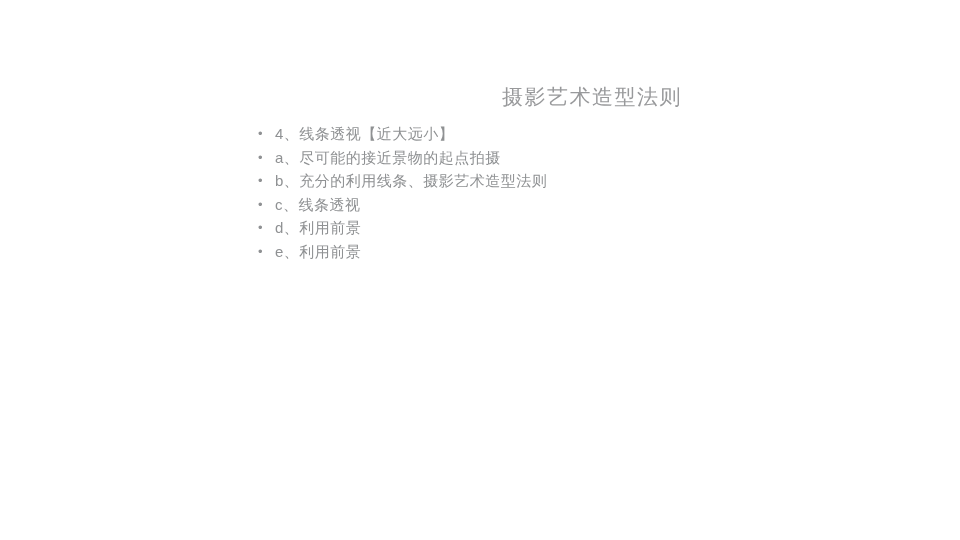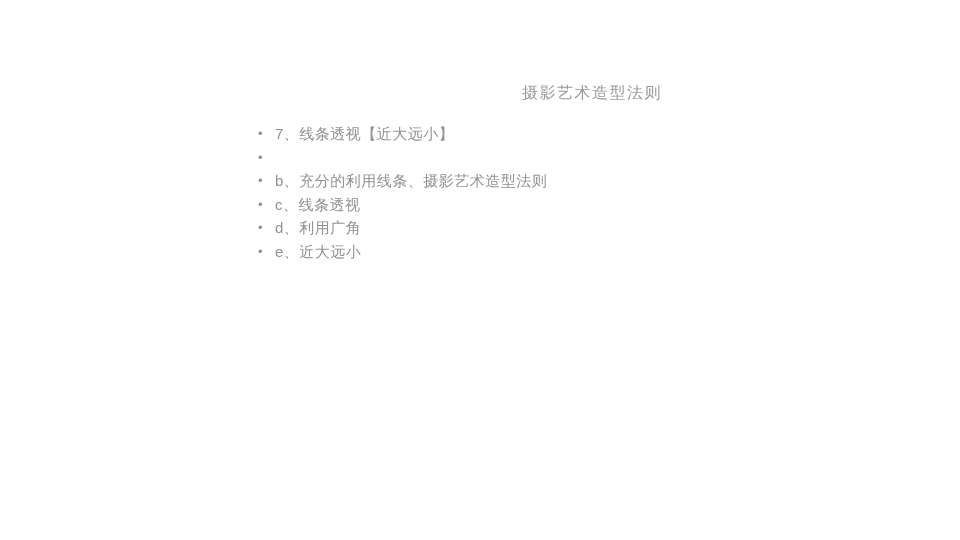--- a/index.html
+++ b/index.html
@@ -14,21 +14,21 @@
     height: 540px;
     background: #ffffff;
     overflow: hidden;
   }
   .slide-title {
     position: absolute;
     left: 232px;
     top: 83px;
     width: 720px;
     text-align: center;
-    font-size: 16px;
+    font-size: 21px;
     letter-spacing: 1.5px;
     color: #98999b;
     font-weight: 400;
     white-space: nowrap;
   }
   .bullet-list {
     position: absolute;
     left: 258px;
     top: 122px;
     margin: 0;
@@ -58,36 +58,37 @@
 </head>
 <body>
 
 <div class="slide">
 
   <div class="slide-title">摄影艺术造型法则</div>
 
   <ul class="bullet-list">
     <li class="bullet-item">
       <span class="marker">•</span>
-      <span class="bullet-text">7、线条透视【近大远小】</span>
+      <span class="bullet-text">4、线条透视【近大远小】</span>
     </li>
     <li class="bullet-item">
       <span class="marker">•</span>
+      <span class="bullet-text">a、尽可能的接近景物的起点拍摄</span>
     </li>
     <li class="bullet-item">
       <span class="marker">•</span>
       <span class="bullet-text">b、充分的利用线条、摄影艺术造型法则</span>
     </li>
     <li class="bullet-item">
       <span class="marker">•</span>
       <span class="bullet-text">c、线条透视</span>
     </li>
     <li class="bullet-item">
       <span class="marker">•</span>
-      <span class="bullet-text">d、利用广角</span>
+      <span class="bullet-text">d、利用前景</span>
     </li>
     <li class="bullet-item">
       <span class="marker">•</span>
-      <span class="bullet-text">e、近大远小</span>
+      <span class="bullet-text">e、利用前景</span>
     </li>
   </ul>
 
 </div>
 
 </body></html>

